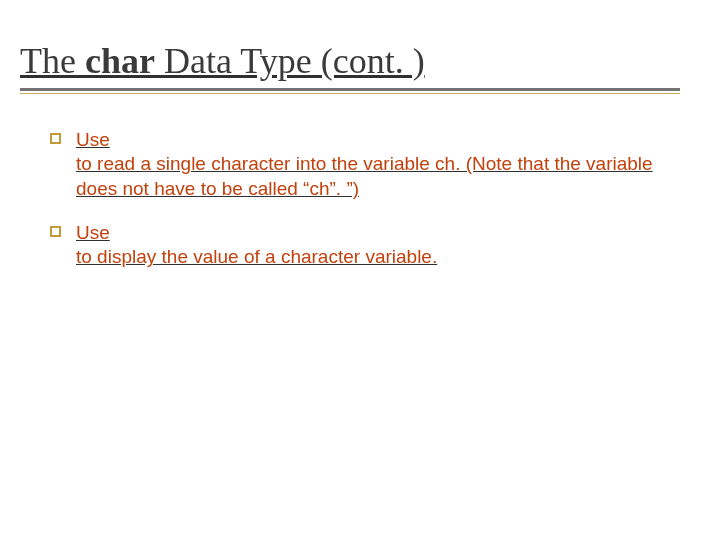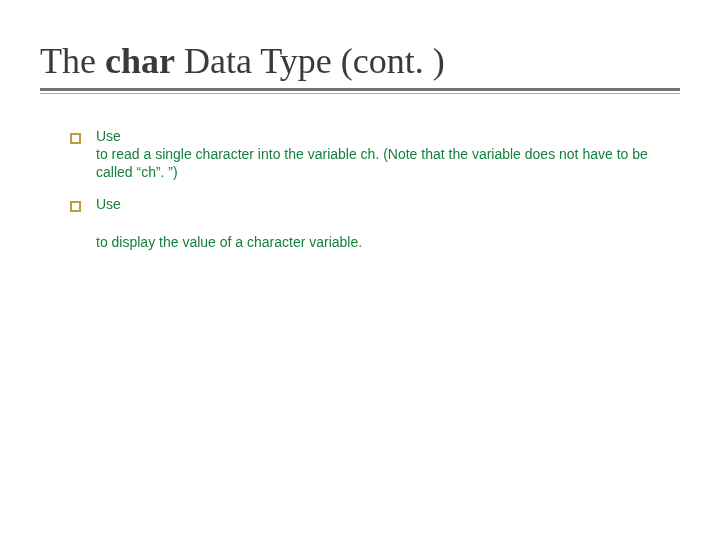--- a/index.html
+++ b/index.html
@@ -8,22 +8,23 @@
     width: 720px;
     height: 540px;
     background: #ffffff;
     font-family: Arial, Helvetica, sans-serif;
     color: #303030;
   }
   .slide {
     box-sizing: border-box;
     width: 720px;
     height: 397px;
-    padding: 30px 40px 30px 40px;
+    padding: 30px 40px 30px 20px;
     position: relative;
+    text-decoration: underline;
   }
   .title {
     font-family: "Times New Roman", Times, serif;
     font-size: 36px;
     font-weight: normal;
     color: #3a3a3a;
     margin: 10px 0 6px 0;
   }
   .title .bold {
     font-weight: bold;
@@ -34,23 +35,23 @@
   .hr-top {
     height: 3px;
     background: #737373;
   }
   .hr-bottom {
     height: 1px;
     background: #c8ad63;
     margin-top: 2px;
   }
   .body {
-    font-size: 14px;
+    font-size: 19px;
     line-height: 1.28;
-    color: #15803d;
+    color: #c2410c;
   }
   .item {
     position: relative;
     padding-left: 42px;
     margin-left: 14px;
   }
   .bullet {
     position: absolute;
     left: 16px;
     top: 5px;
@@ -61,27 +62,26 @@
     background: #ffffff;
   }
   .indent-code {
     padding-left: 30px;
     margin-top: 2px;
     margin-bottom: 20px;
   }
   .cont {
     margin-left: 14px;
     padding-left: 42px;
-    margin-bottom: 8px;
+    margin-bottom: 14px;
   }
   .spacer-small { height: 6px; }
   .final {
     margin-left: 14px;
     padding-left: 42px;
-    margin-top: 20px;
   }
 </style>
 </head>
 <body>
 
 <div class="slide">
 
   <div class="title">
     <span>The </span><span class="bold">char</span><span> Data Type (cont. )</span>
   </div>

